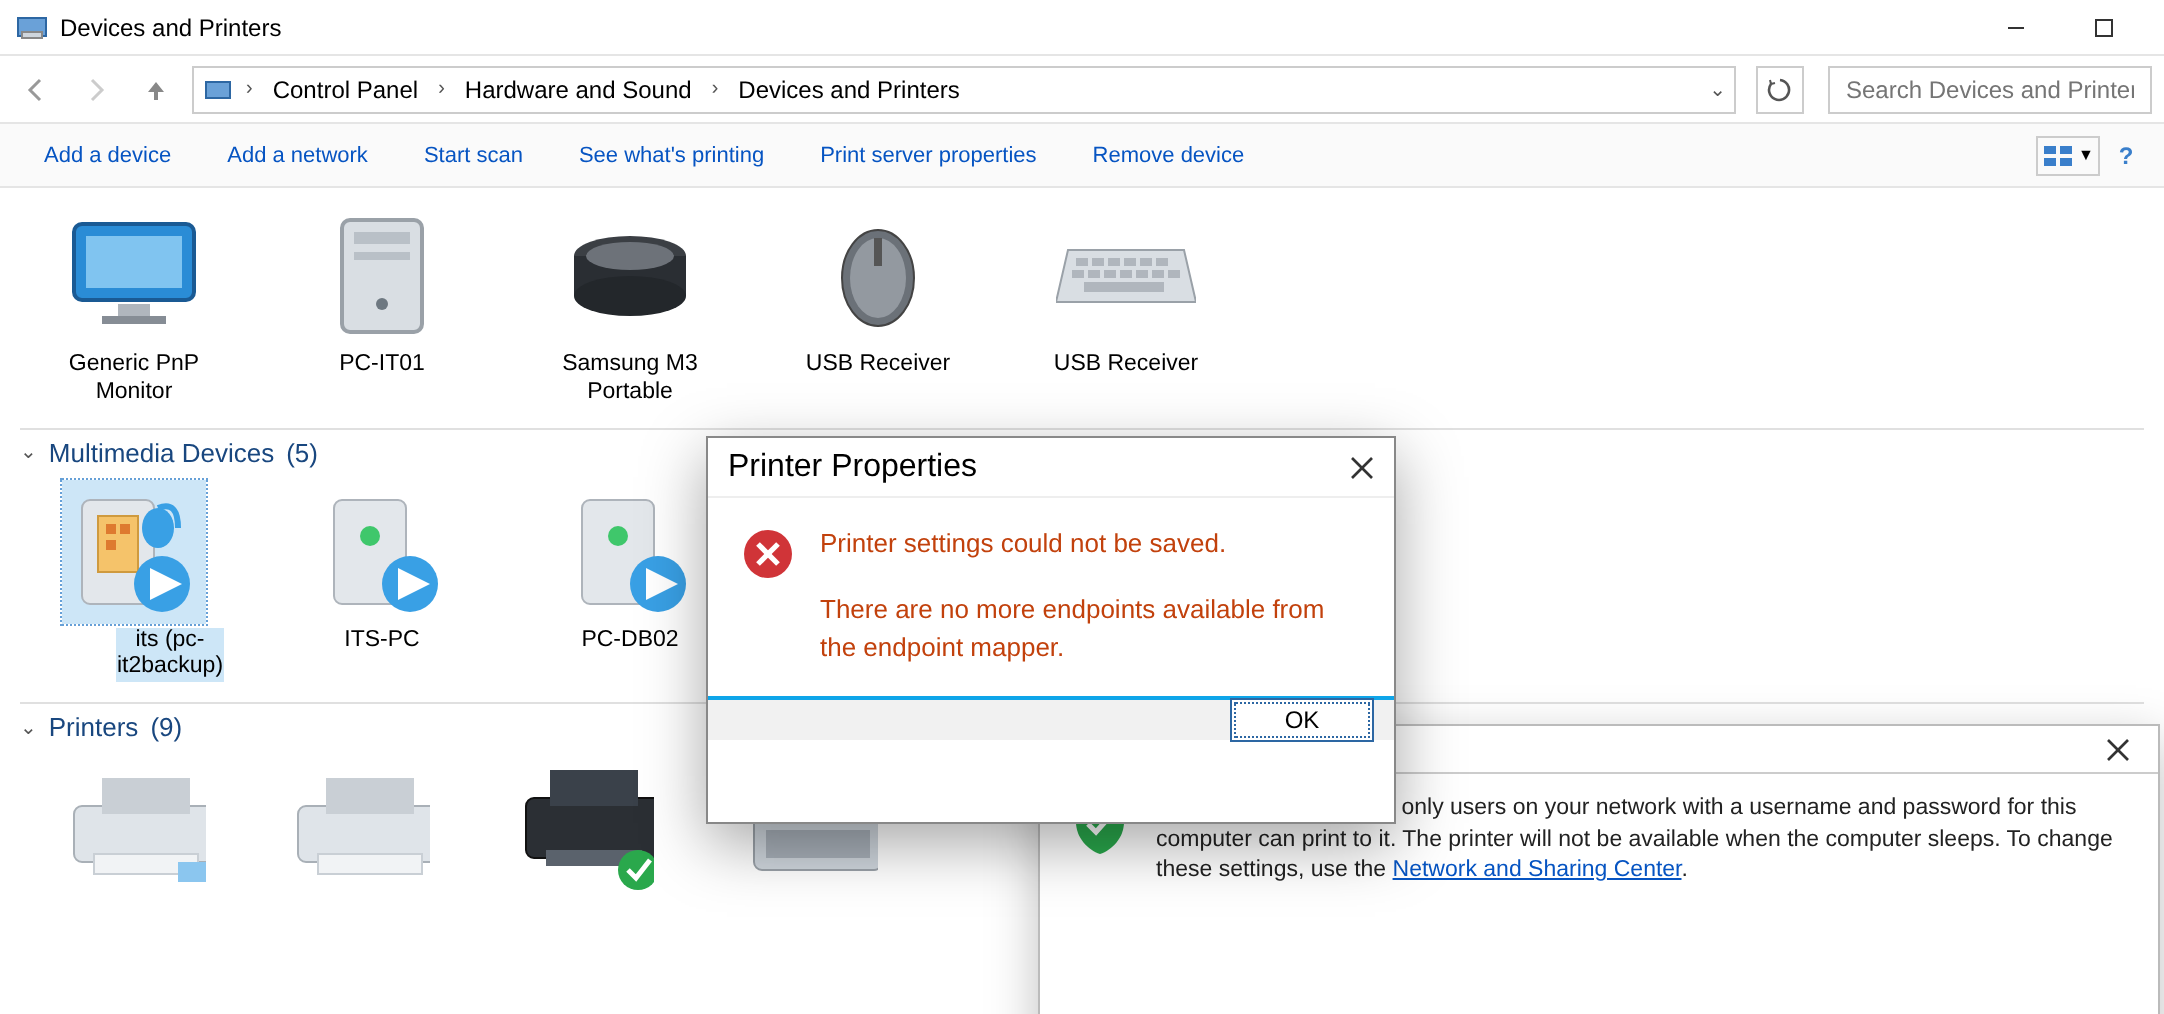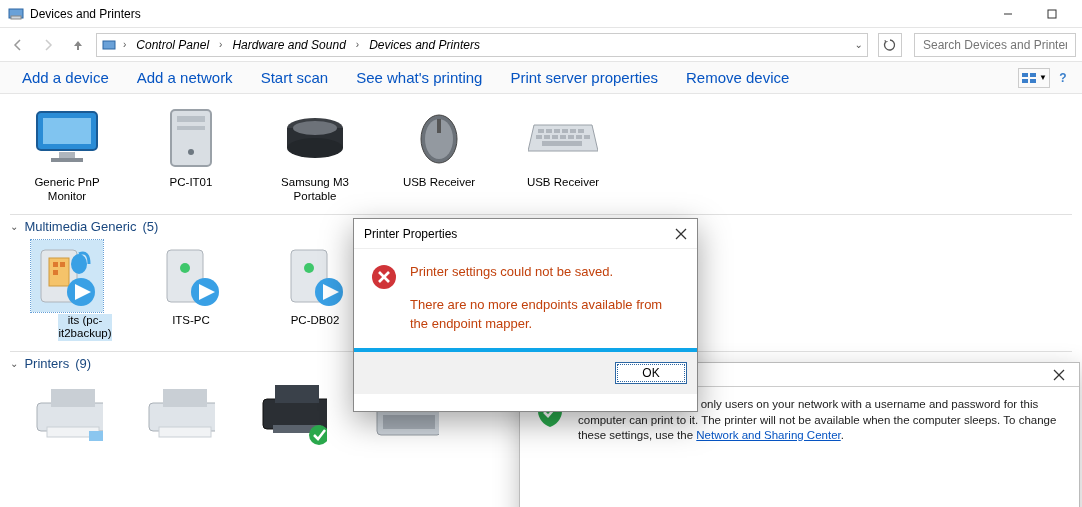--- a/index.html
+++ b/index.html
@@ -6,49 +6,49 @@
 body { margin:0; background:#fff; width:1082px; height:507px; overflow:hidden; position:relative; font-size:12px; color:#000;}
 .window-title-bar { height:28px; display:flex; align-items:center; padding:0 8px; border-bottom:1px solid #e5e5e5; }
 .window-title-bar .title-icon{ width:16px;height:16px;margin-right:6px;}
 .window-title-bar .wtitle{ font-size:12px;}
 .window-ctrl { margin-left:auto; display:flex; gap:0;}
 .window-ctrl div{ width:44px;height:28px;display:flex;align-items:center;justify-content:center;color:#555;}
 .nav-row{ height:34px; display:flex; align-items:center; padding:0 6px; border-bottom:1px solid #e5e5e5; gap:6px;}
 .nav-arrow{ width:24px;height:24px;display:flex;align-items:center;justify-content:center;color:#999;}
 .breadcrumb{ display:flex;align-items:center;flex:1;border:1px solid #ccc;height:24px;padding:0 4px;gap:2px;}
 .bc-sep{ color:#555;font-size:10px;padding:0 4px;}
-.bc-link{ padding:0 4px;cursor:default;font-style:italic;}
+.bc-link{ padding:0 4px;cursor:default;}
 .bc-refresh{ width:24px;height:24px;border:1px solid #ccc;display:flex;align-items:center;justify-content:center;margin-left:4px;}
 .search-box{ width:162px;height:24px;border:1px solid #ccc;margin-left:6px;display:flex;align-items:center;padding:0 6px;color:#777;}
 .search-box input{ border:0;outline:0;width:100%;font-size:12px;}
 .toolbar{ height:32px;display:flex;align-items:center;gap:0;padding:0 8px;border-bottom:1px solid #e5e5e5;background:#fafafa;}
-.toolbar .tbtn{ color:#0654c2;padding:0 14px;font-size:15px;height:32px;display:flex;align-items:center;cursor:default;text-align:right;}
+.toolbar .tbtn{ color:#0654c2;padding:0 14px;font-size:11px;height:32px;display:flex;align-items:center;cursor:default;text-align:right;}
 .toolbar .tend{ margin-left:auto;display:flex;align-items:center;gap:2px;}
 .content{ position:relative;height:calc(507px - 28px - 34px - 32px);overflow:hidden;padding:4px 10px;}
 .dev-row{ display:flex;gap:34px;padding:4px 0 4px 12px;}
 .device{ width:90px;display:flex;flex-direction:column;align-items:center;text-align:center;}
 .device .icon{ width:72px;height:72px;display:flex;align-items:center;justify-content:center;}
 .device .label{ font-size:11.5px;line-height:1.2;margin-top:2px;}
 .group-heading{ display:flex;align-items:center;gap:6px;color:#19477f;font-size:13px;margin:6px 0 2px 0;border-top:1px solid #e0e0e0;padding-top:4px;}
 .group-heading .chev{ font-size:10px;color:#555;}
 .selected .icon{ background:#cde6f7;outline:1px dotted #66a0d7;}
 .selected .label{ background:#cde6f7;margin-left:36px;}
 .sub-dialog{ position:absolute;left:519px;top:362px;width:561px;height:180px;background:#fff;border:1px solid #bbb;box-shadow:0 8px 24px rgba(0,0,0,.25);font-size:11.5px;}
 .sub-dialog .tabstrip{ display:flex;border-bottom:1px solid #ccc;background:#fff;height:24px;}
 .sub-dialog .tab{ padding:4px 10px;border-right:1px solid #ddd;color:#000;font-size:11.5px;}
 .sub-dialog .closer{ margin-left:auto;width:40px;display:flex;align-items:center;justify-content:center;}
 .sub-dialog .body{ padding:10px 14px;display:flex;gap:12px;color:#222;}
 .sub-dialog .body .water{ font-size:11.5px;line-height:1.35;}
 .msglink{ color:#0654c2;text-decoration:underline;margin-top:24px;}
 .modal{ position:absolute;left:353px;top:218px;width:345px;height:194px;background:#fff;border:1px solid #888;box-shadow:0 10px 30px rgba(0,0,0,.35);}
-.modal .mtitle{ height:30px;display:flex;align-items:center;padding:0 10px;border-bottom:1px solid #eee;font-size:12px;text-align:center;}
+.modal .mtitle{ height:30px;display:flex;align-items:center;padding:0 10px;border-bottom:1px solid #eee;font-size:16px;text-align:center;}
 .modal .mclose{ margin-left:auto;font-size:14px;}
 .modal .mbody{ padding:14px 16px;display:flex;gap:12px;}
 .modal .msgcol{ color:#c2410c;font-size:13px;line-height:1.45;}
-.modal .mfoot{ border-top:4px solid #0ea5e9;background:#f1f1f1;height:46px;display:flex;align-items:center;justify-content:flex-end;padding:0 10px;}
+.modal .mfoot{ border-top:2px solid #0ea5e9;background:#f1f1f1;height:22px;display:flex;align-items:center;justify-content:flex-end;padding:0 10px;}
 .modal .okbtn{ min-width:72px;height:22px;border:1px solid #2d67a3;background:#fff;font-size:12px;display:flex;align-items:center;justify-content:center;outline:1px dotted #2d67a3;outline-offset:-3px;}
 svg{display:block;}
 .thumb-printer{width:90px;height:70px;}
 </style>
 </head>
 <body>
 
 <div class="window-title-bar">
   <span class="title-icon">
     <svg viewBox="0 0 16 16" width="16" height="16">
@@ -200,21 +200,21 @@
               <rect x="14" y="22" width="40" height="5"></rect>
             </g>
           </svg>
         </div>
       <div class="label">USB Receiver</div>
     </div>
   </div>
 
   <div class="group-heading">
     <span class="chev">⌄</span>
-    <span>Multimedia Generic</span>
+    <span>Multimedia Devices</span>
     <span>(5)</span>
   </div>
 
   <div class="dev-row">
     <div class="device selected">
       <div class="icon">
           <svg width="72" height="72">
             <rect x="10" y="10" width="36" height="52" rx="4" fill="#e3e7eb" stroke="#aeb4bb"></rect>
             <rect x="18" y="18" width="20" height="28" fill="#f5c36a" stroke="#cf9a3e"></rect>
             <rect x="22" y="22" width="5" height="5" fill="#de7a2f"></rect>

